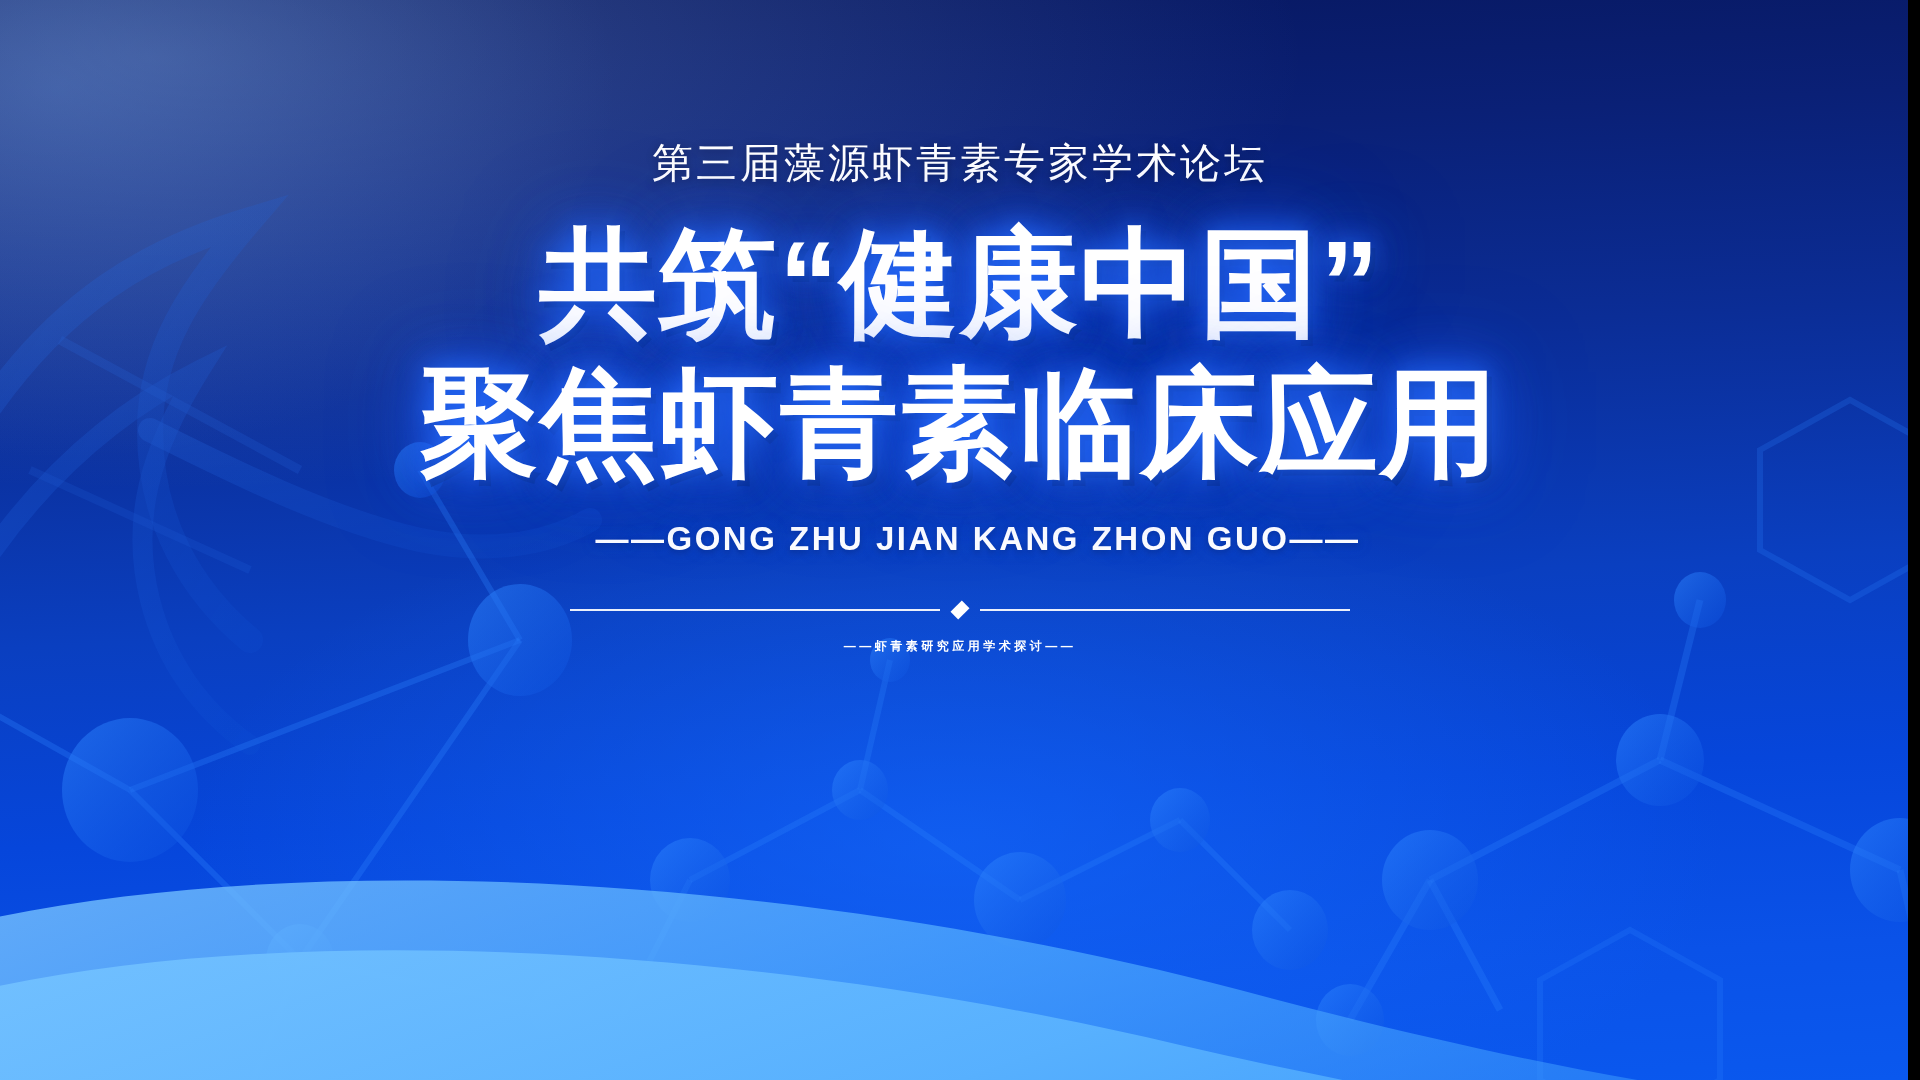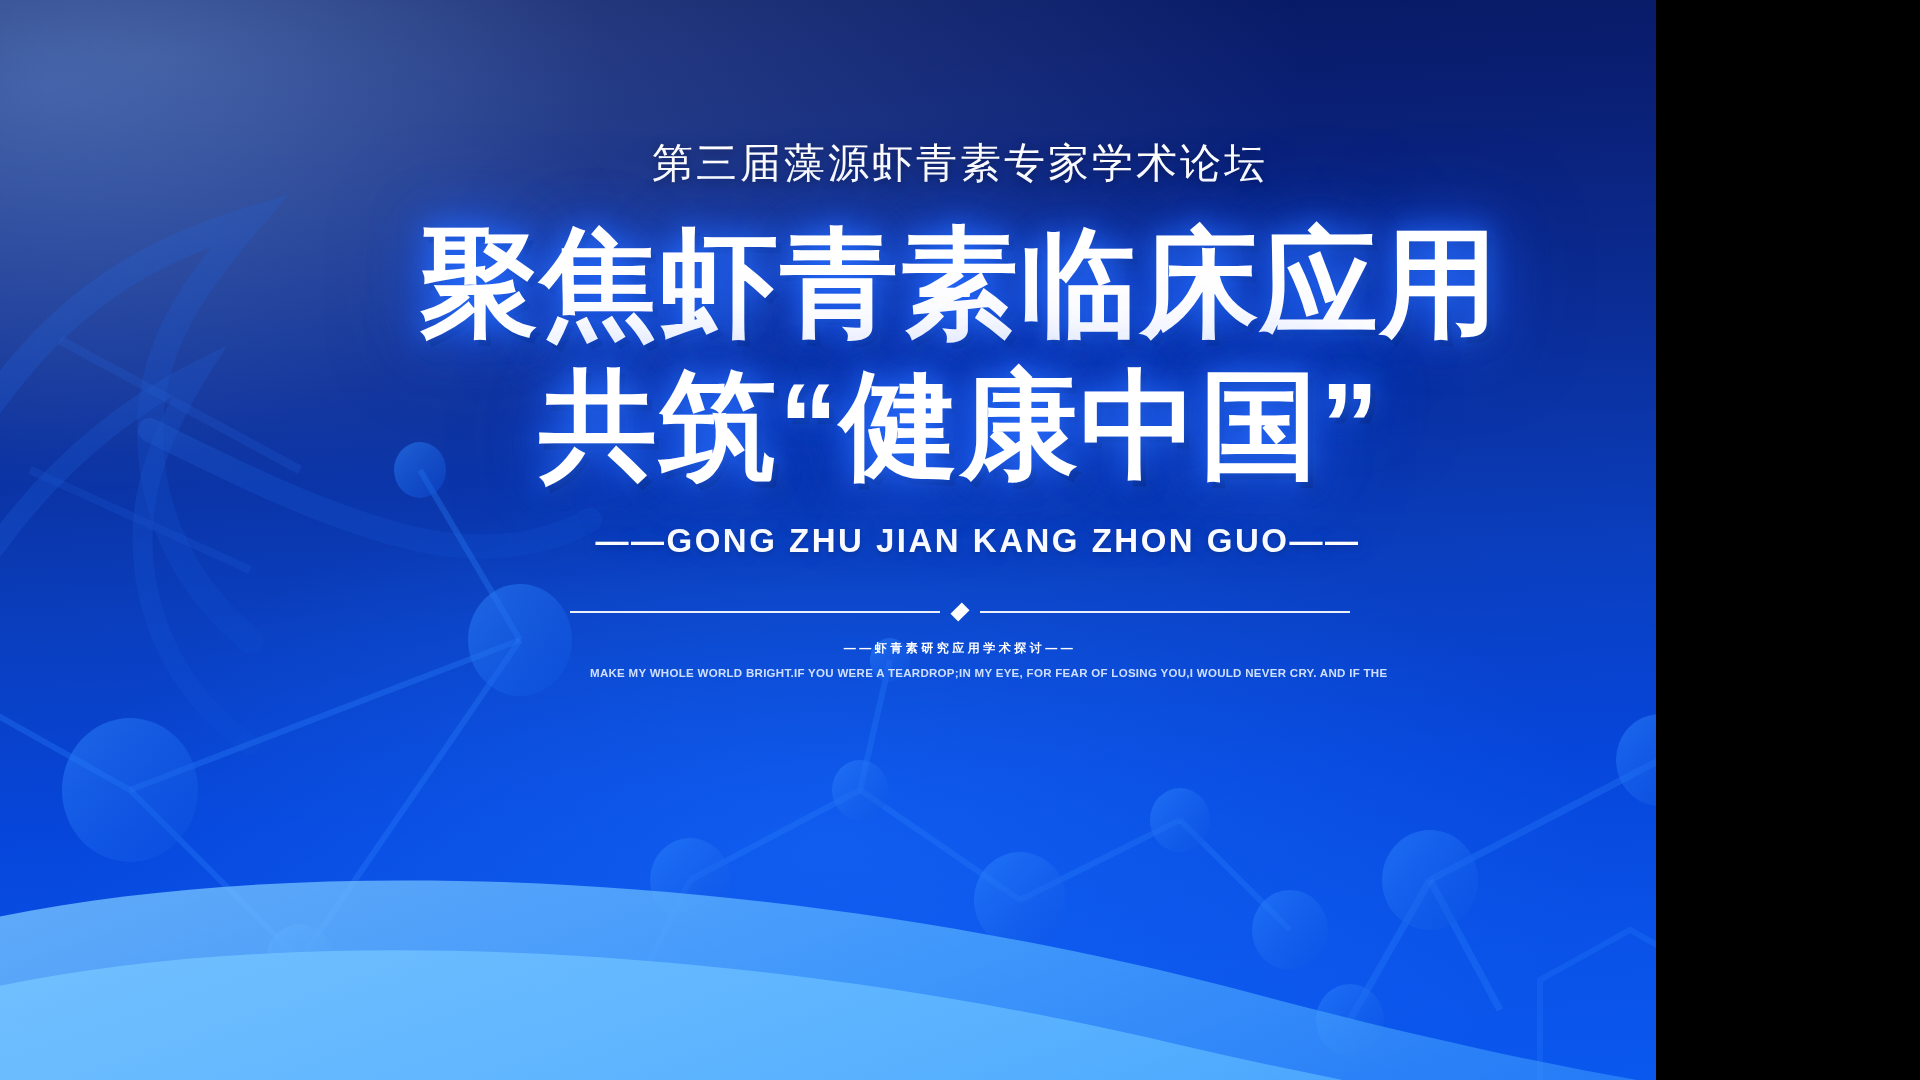--- a/index.html
+++ b/index.html
@@ -2,21 +2,21 @@
 <html><head>
 <meta charset="utf-8">
 <style>
   html, body {
     margin: 0;
     padding: 0;
     background: #000;
   }
   #stage {
     position: relative;
-    width: 1656px;
+    width: 1908px;
     height: 1080px;
     overflow: hidden;
     font-family: "Liberation Sans", "DejaVu Sans", sans-serif;
     
     background:
       radial-gradient(ellipse 900px 600px at 3% 8%, rgba(90,140,220,0.34) 0%, rgba(90,140,220,0.0) 62%),
       radial-gradient(ellipse 1100px 520px at 50% 78%, rgba(24,110,255,0.55) 0%, rgba(24,110,255,0.0) 70%),
       linear-gradient(177deg, #07175e 0%, #0a2076 16%, #0b2d96 34%, #0a3fc0 55%, #0646db 72%, #0a52e8 88%, #0a58ee 100%);
   }
   .deco-layer { position: absolute; inset: 0; }
@@ -212,32 +212,31 @@
       <path d="M -60 930 C 300 840, 820 880, 1240 990 C 1520 1065, 1760 1110, 1990 1120 L 1990 1180 L -60 1180 Z" fill="url(#swooshA)" opacity="0.85"></path>
       <path d="M -60 1000 C 260 915, 760 945, 1180 1045 C 1480 1115, 1760 1150, 1990 1160 L 1990 1200 L -60 1200 Z" fill="url(#swooshB)" opacity="0.95"></path>
     </svg>
   </div>
 
   <div class="content">
 
     <div class="eyebrow">第三届藻源虾青素专家学术论坛</div>
 
     <div class="headline-wrap">
+      <div class="headline line2">共筑“健康中国”</div>
       <div class="headline line1">聚焦虾青素临床应用</div>
-      <div class="headline line2">共筑“健康中国”</div>
     </div>
 
     <div class="pinyin">——GONG ZHU JIAN KANG ZHON GUO——</div>
 
     <div class="divider">
       <span class="rule"></span>
       <span class="diamond"></span>
       <span class="rule"></span>
     </div>
 
     <div class="subchinese">——虾青素研究应用学术探讨——</div>
 
     <div class="fineprint">
-      <div class="l1">MAKE MY WHOLE WORLD BRIGHT.IF YOU WERE A TEARDROP;IN MY EYE, FOR FEAR OF LOSING YOU,I WOULD NEVER CRY. AND IF THE</div>
     </div>
 
   </div>
 </div>
 
 </body></html>

